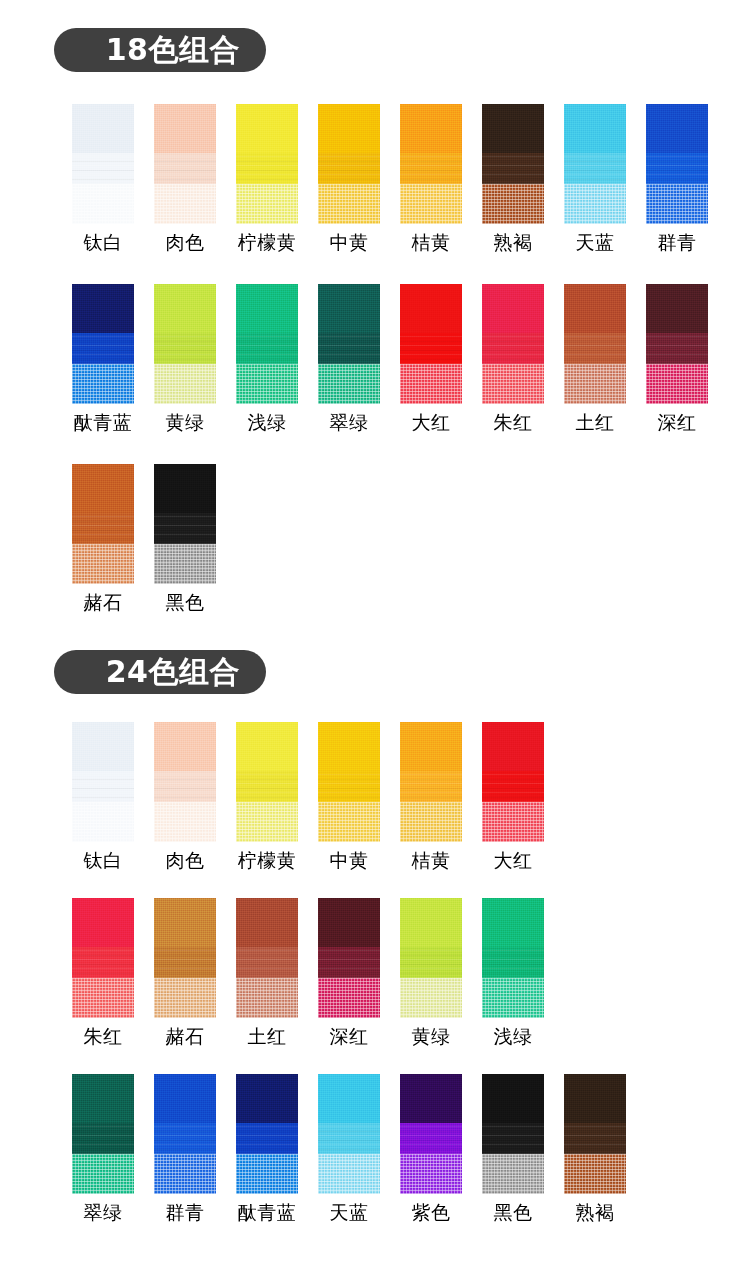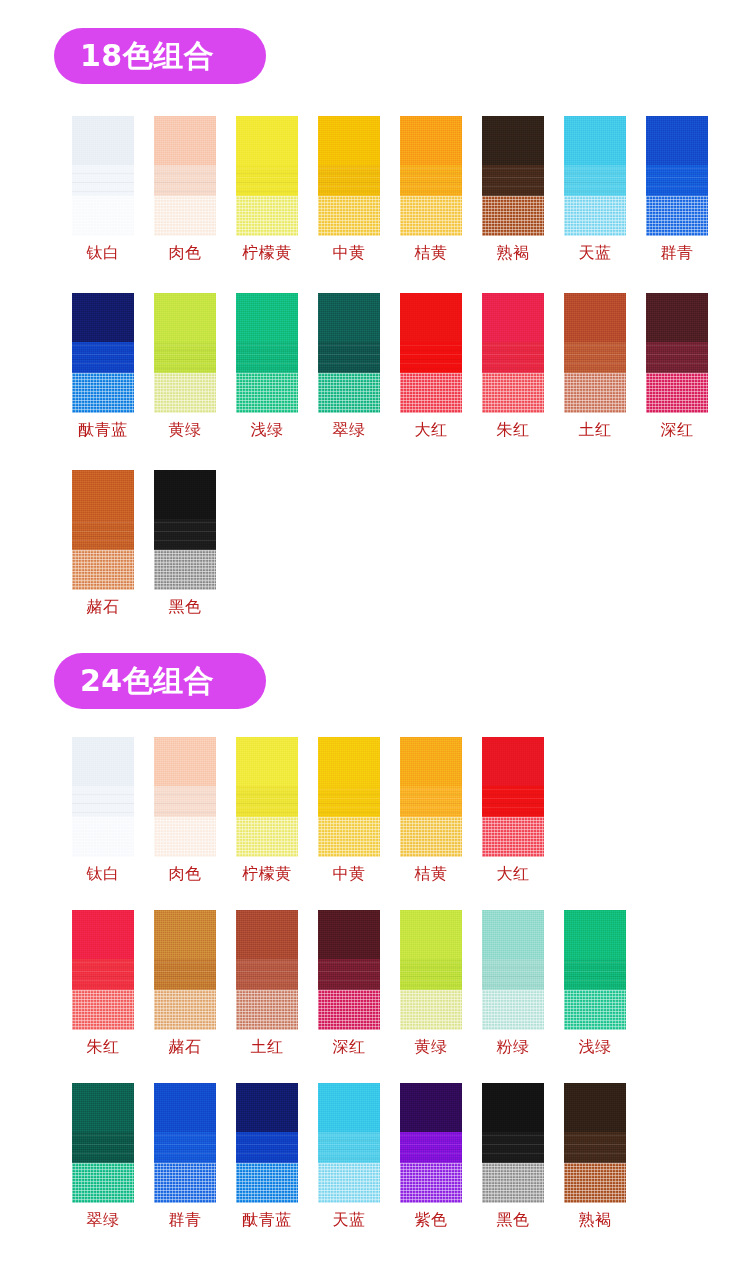--- a/index.html
+++ b/index.html
@@ -19,26 +19,26 @@
   }
 
   .page { width: 750px; position: relative; }
 
   
   .section { position: relative; }
   .section-header {
     margin-left: 54px;
     display: inline-flex;
     align-items: center;
-    justify-content: flex-start;
-    height: 56px;
+    justify-content: flex-end;
+    height: 44px;
     min-width: 212px;
     padding: 0 26px;
     border-radius: 28px;
-    background: #d946ef;
+    background: #404040;
   }
   .section-header .pill-text {
     color: #ffffff;
     font-size: 30px;
     font-weight: bold;
     letter-spacing: 0.5px;
     line-height: 1;
     white-space: nowrap;
   }
 
@@ -103,23 +103,23 @@
     background-image:
       repeating-linear-gradient(0deg,
         rgba(255,255,255,0.10) 0 1px,
         rgba(255,255,255,0) 1px 4px,
         rgba(0,0,0,0.05) 4px 5px,
         rgba(0,0,0,0) 5px 9px);
     opacity: 0.9;
   }
   .label {
     margin-top: 9px;
-    font-size: 16px;
+    font-size: 19px;
     line-height: 1;
-    color: #b91c1c;
+    color: #000000;
     white-space: nowrap;
     letter-spacing: 0.5px;
   }
 
   
   .sec-18 { padding-top: 28px; }
   .sec-18 .grid { margin-top: 32px; }
   .sec-24 { padding-top: 38px; }
   .sec-24 .grid { margin-top: 28px; }
 </style>
@@ -462,31 +462,20 @@
             <div class="band band-top" style="background: rgb(195, 227, 61);"></div>
             <div class="band band-mid" style="background: rgb(185, 221, 56);"></div>
             <div class="band band-bot" style="background: rgb(221, 229, 145);"></div>
             <div class="streaks"></div>
             <div class="texture"></div>
             <div class="texture-bot"></div>
           </div>
           <div class="label">黄绿</div>
         </div>
         <div class="cell">
-          <div class="swatch" title="粉绿">
-            <div class="band band-top" style="background: rgb(143, 217, 203);"></div>
-            <div class="band band-mid" style="background: rgb(154, 217, 205);"></div>
-            <div class="band band-bot" style="background: rgb(180, 225, 216);"></div>
-            <div class="streaks"></div>
-            <div class="texture"></div>
-            <div class="texture-bot"></div>
-          </div>
-          <div class="label">粉绿</div>
-        </div>
-        <div class="cell">
           <div class="swatch" title="浅绿">
             <div class="band band-top" style="background: rgb(17, 184, 115);"></div>
             <div class="band band-mid" style="background: rgb(15, 176, 111);"></div>
             <div class="band band-bot" style="background: rgb(33, 193, 138);"></div>
             <div class="streaks"></div>
             <div class="texture"></div>
             <div class="texture-bot"></div>
           </div>
           <div class="label">浅绿</div>
         </div>

